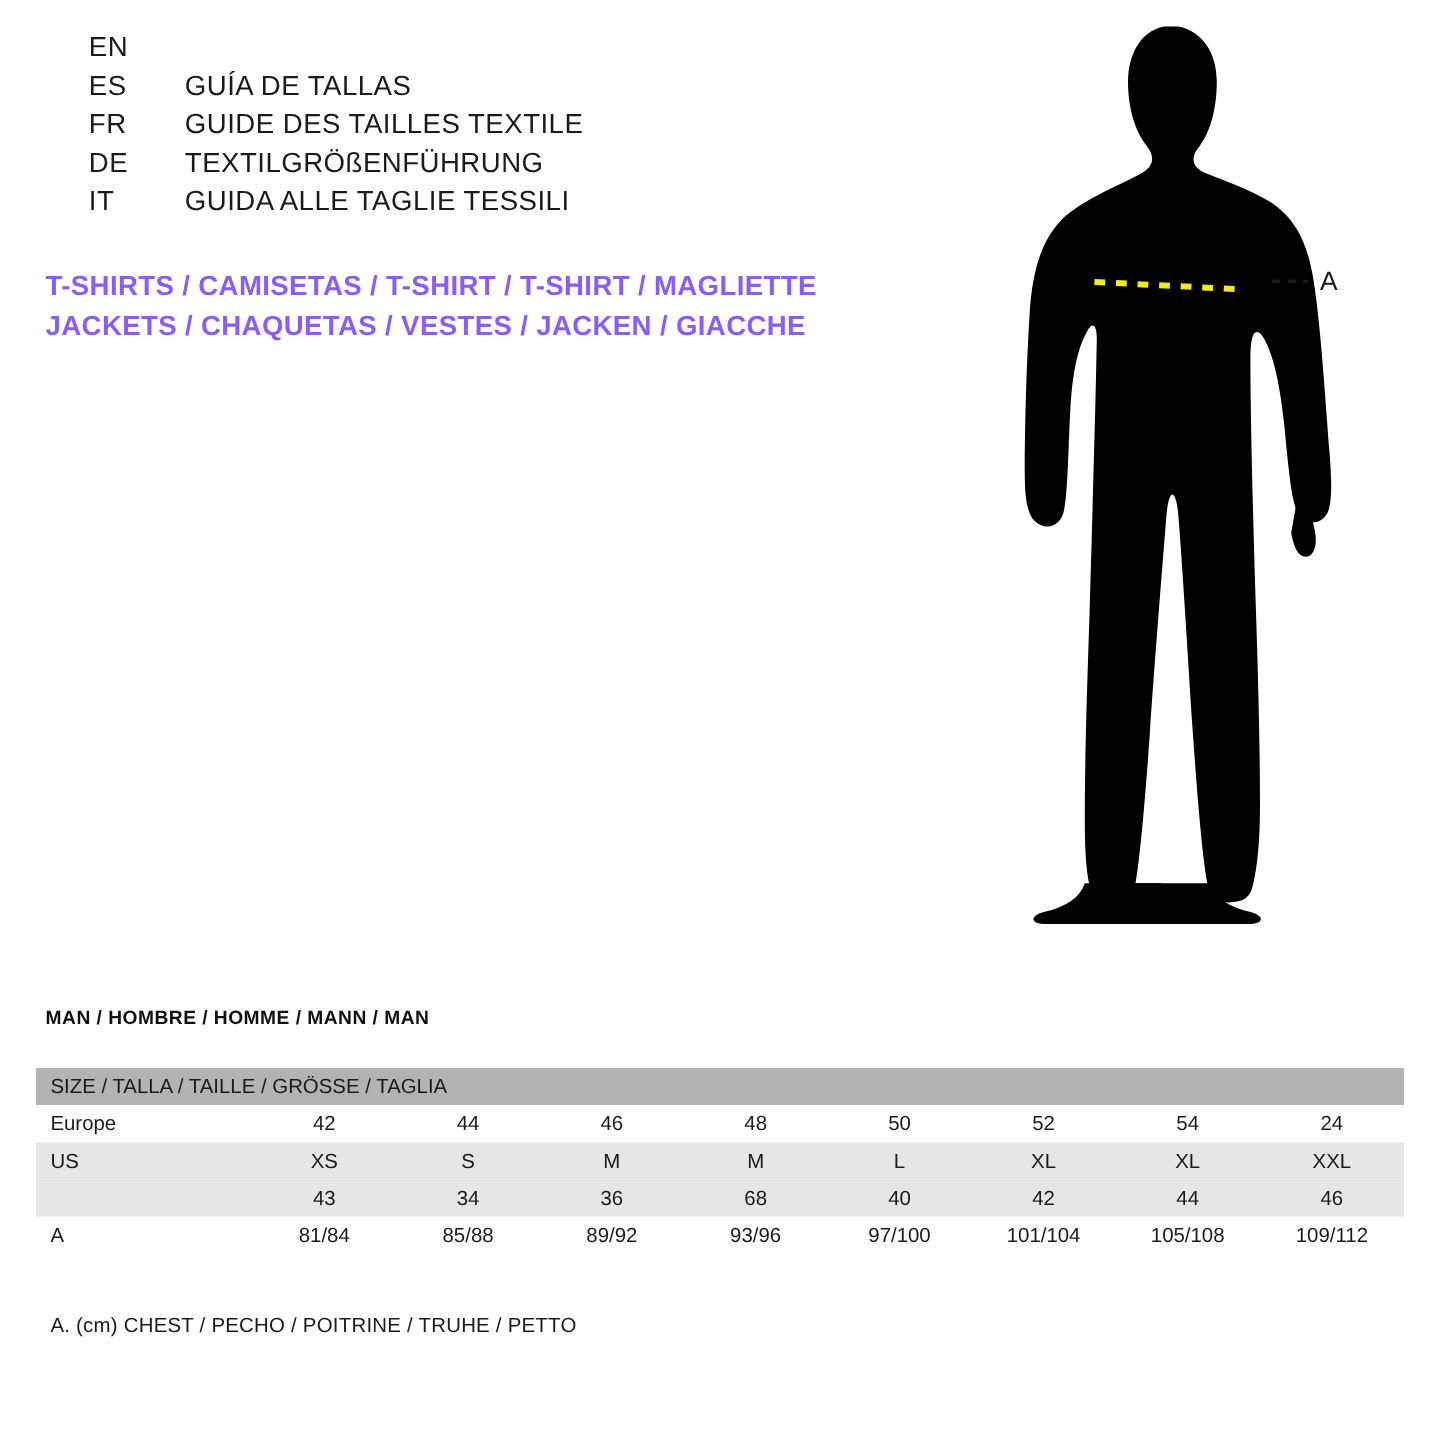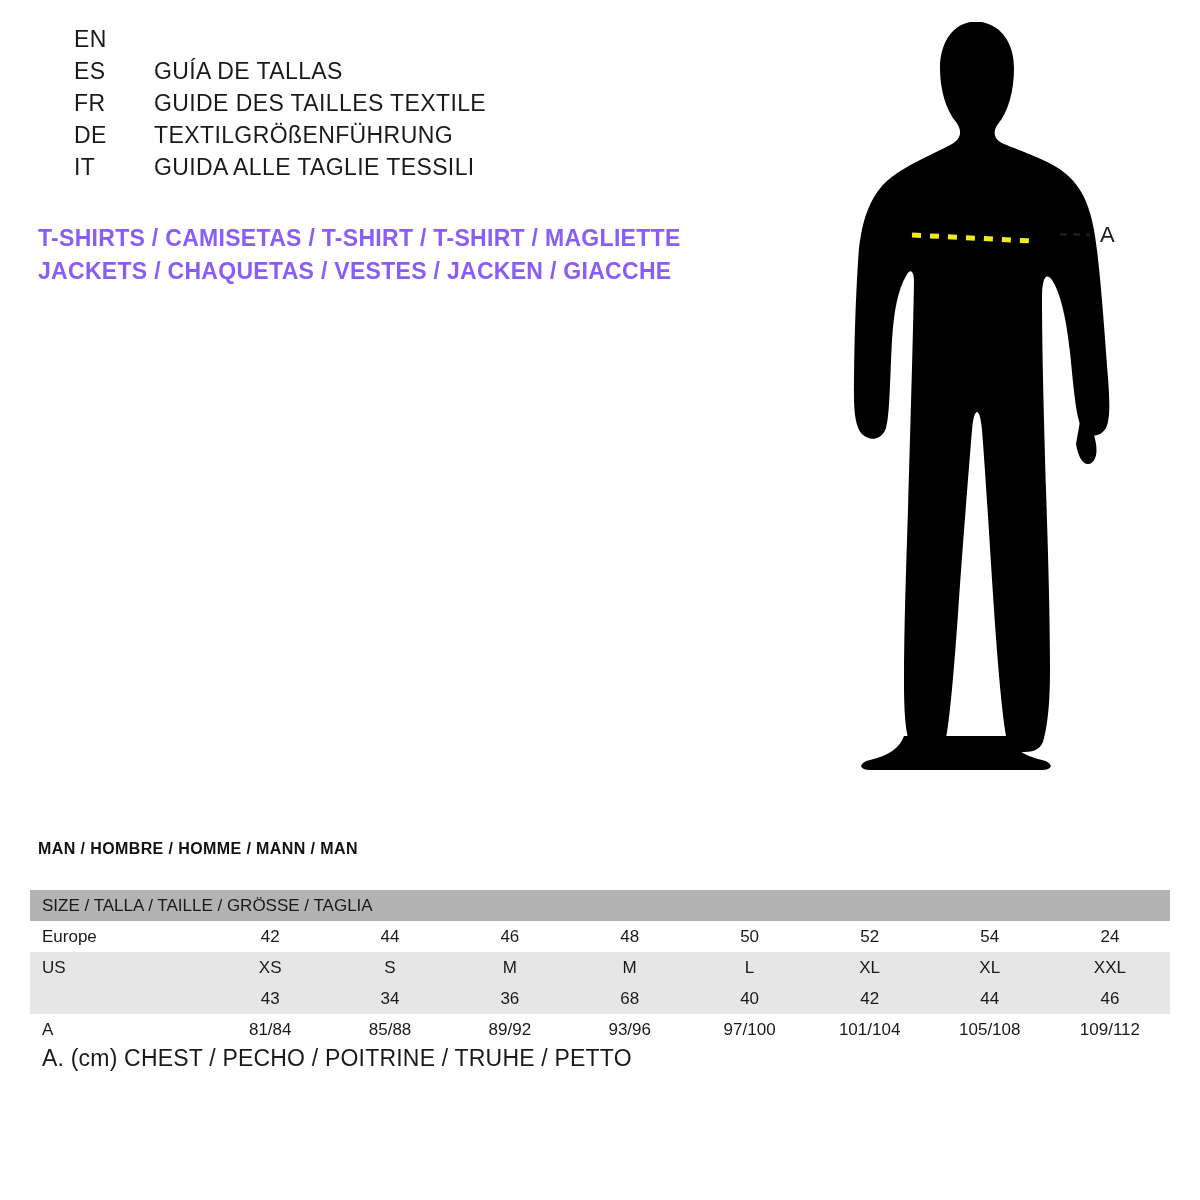--- a/index.html
+++ b/index.html
@@ -130,22 +130,22 @@
     width: 121px;
   }
   .head-title {
     padding-left: 12px !important;
     text-align: left;
   }
 
   .footnote {
     position: absolute;
     left: 42px;
-    top: 1045px;
-    font-size: 23px;
+    top: 1095px;
+    font-size: 17px;
     color: #1a1a1a;
     letter-spacing: 0.2px;
   }
 </style>
 </head>
 <body>
 
 <div class="page">
 
   <div class="lang-block">

